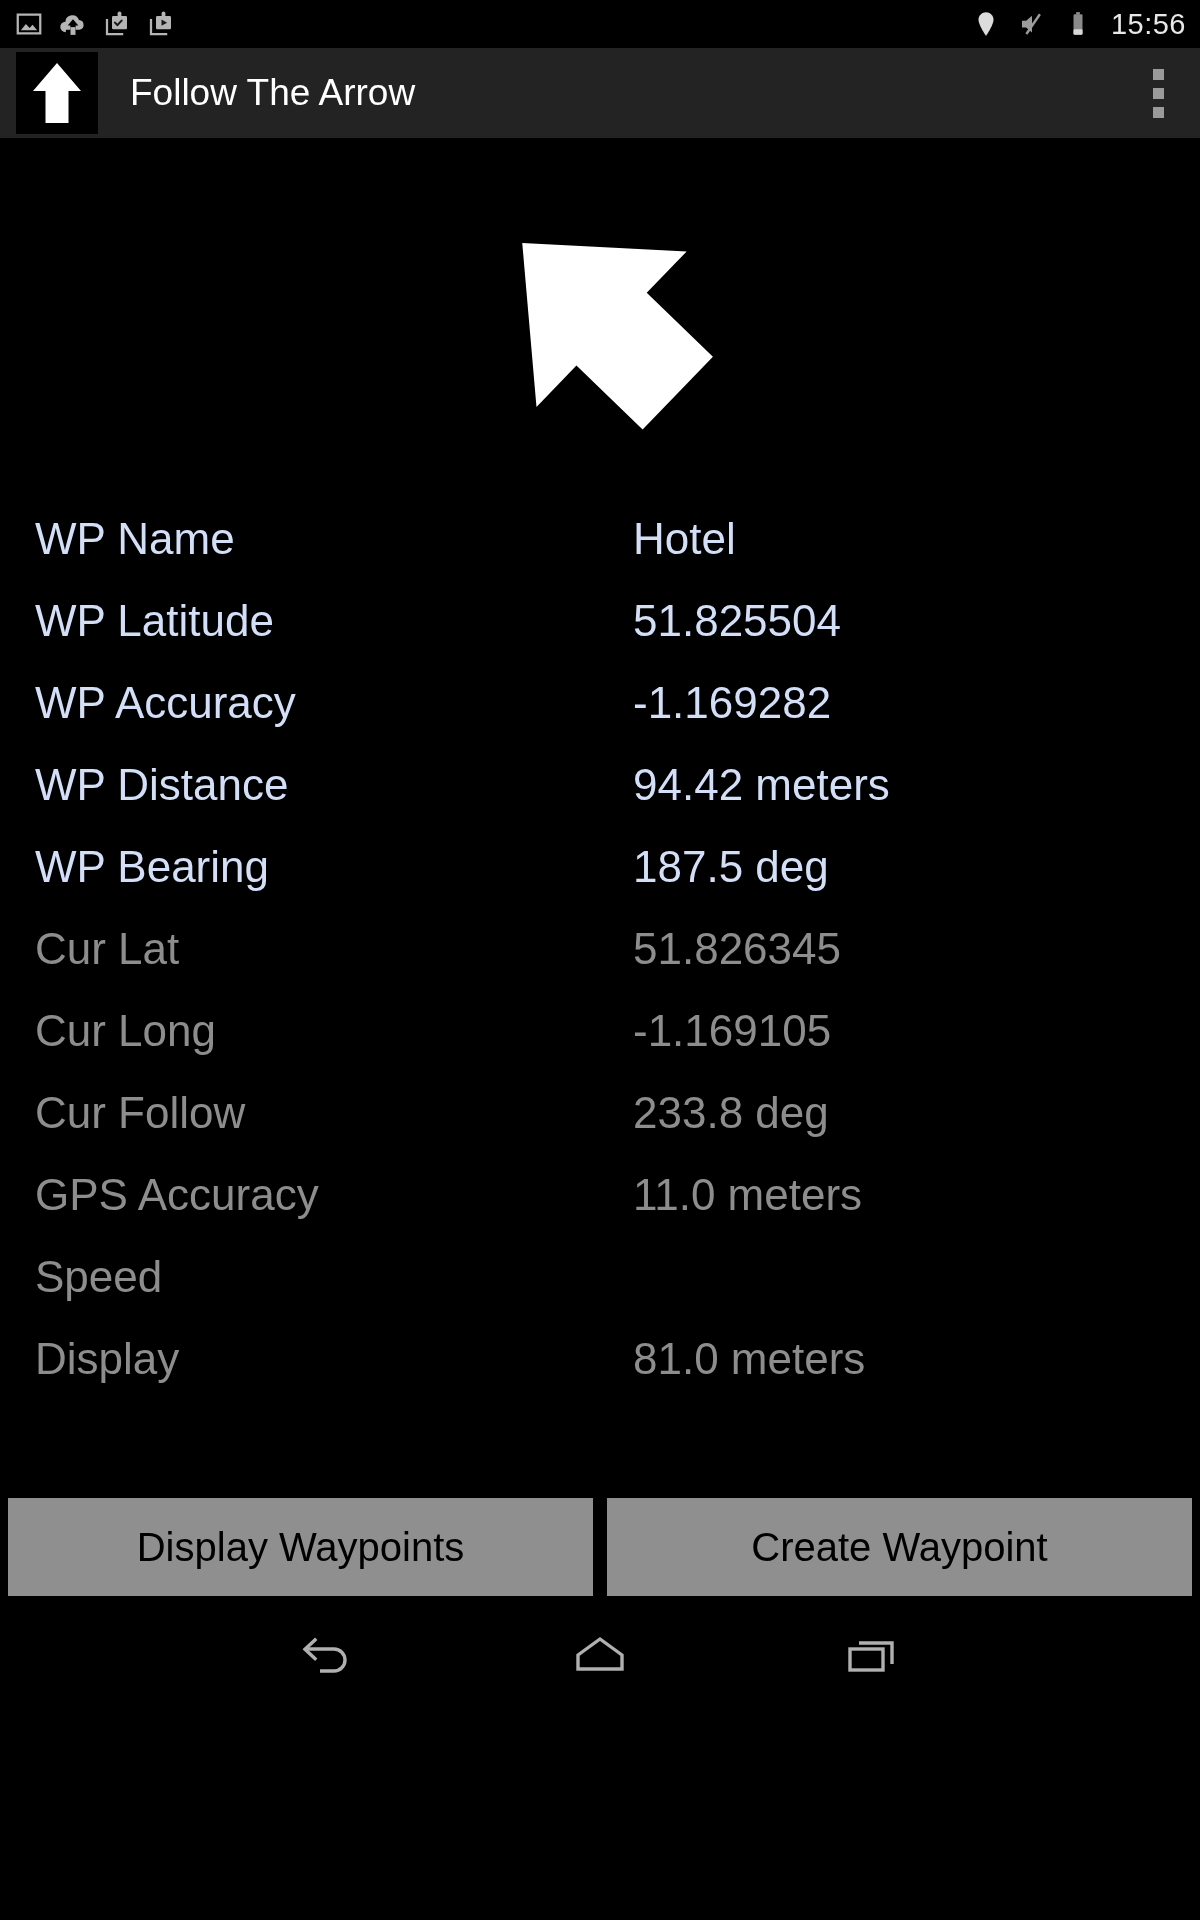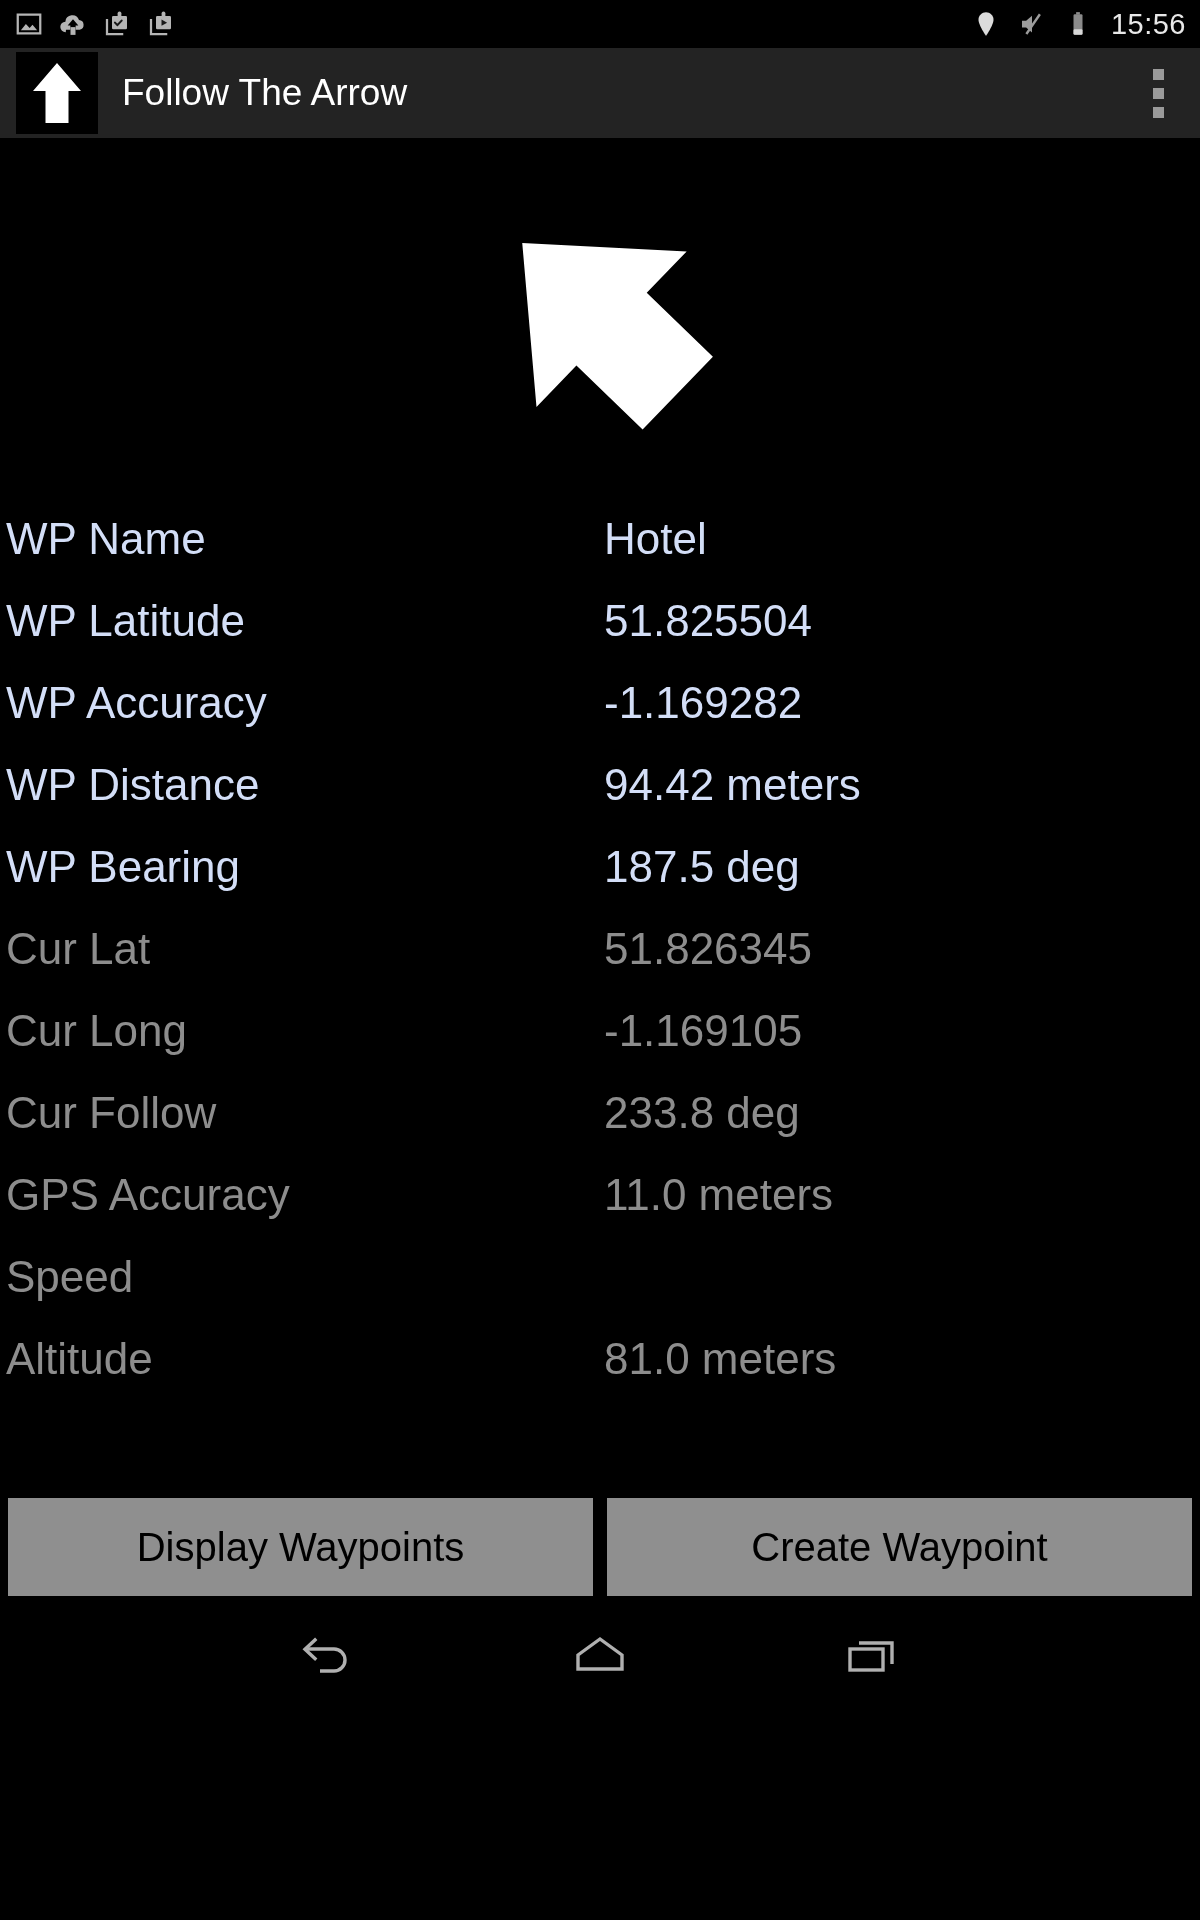--- a/index.html
+++ b/index.html
@@ -25,42 +25,42 @@
   
   .appbar {
     height:90px; background:#232323; display:flex; align-items:center;
     padding:0 14px 0 16px; flex:0 0 90px;
   }
   .app-icon {
     width:82px; height:82px; background:#000; flex:0 0 82px;
     display:flex; align-items:center; justify-content:center;
   }
   .app-icon svg { width:52px; height:64px; display:block; }
-  .app-title { color:#fff; font-size:37px; margin-left:24px; font-weight:400; white-space:nowrap; }
+  .app-title { color:#fff; font-size:37px; margin-left:32px; font-weight:400; white-space:nowrap; }
   .overflow {
     margin-left:auto; width:56px; height:80px; display:flex; flex-direction:column;
     align-items:center; justify-content:center; gap:8px;
   }
   .overflow i { display:block; width:11px; height:11px; background:#9a9a9a; }
 
   
   .arrow-area {
     flex:0 0 360px; display:flex; align-items:center; justify-content:center;
     background:#000; position:relative;
   }
   .arrow-wrap { width:230px; height:230px; transform:rotate(-46deg); }
   .arrow-wrap svg { display:block; width:230px; height:230px; }
 
   
   .table { flex:1 1 auto; padding:0 0 0 4px; }
   .row {
     height:82px; display:flex; align-items:center;
     font-size:44px; font-weight:400; line-height:1;
   }
-  .row .label { width:600px; flex:0 0 600px; padding-left:2px; white-space:nowrap; }
+  .row .label { width:600px; flex:0 0 600px; padding-left:2px; white-space:nowrap;margin-left:29px; }
   .row .value { flex:1 1 auto; white-space:nowrap; }
   .row.wp .label, .row.wp .value { color:#d3def7; }
   .row.cur .label, .row.cur .value { color:#8d8d8d; }
 
   
   .buttons {
     flex:0 0 104px; display:flex; gap:14px; padding:0 8px 6px 8px; align-items:stretch;
   }
   .btn {
     flex:1 1 0; background:#8f8f8f; color:#000; border:0;
@@ -192,21 +192,21 @@
       <span class="value">233.8 deg</span>
     </div>
     <div class="row cur">
       <span class="label">GPS Accuracy</span>
       <span class="value">11.0 meters</span>
     </div>
     <div class="row cur">
       <span class="label">Speed</span>
     </div>
     <div class="row cur">
-      <span class="label">Altitude</span>
+      <span class="label">Display</span>
       <span class="value">81.0 meters</span>
     </div>
   </div>
 
   <div class="buttons">
     <button class="btn">Display Waypoints</button>
     <button class="btn">Create Waypoint</button>
   </div>
 
   <div class="navbar">

